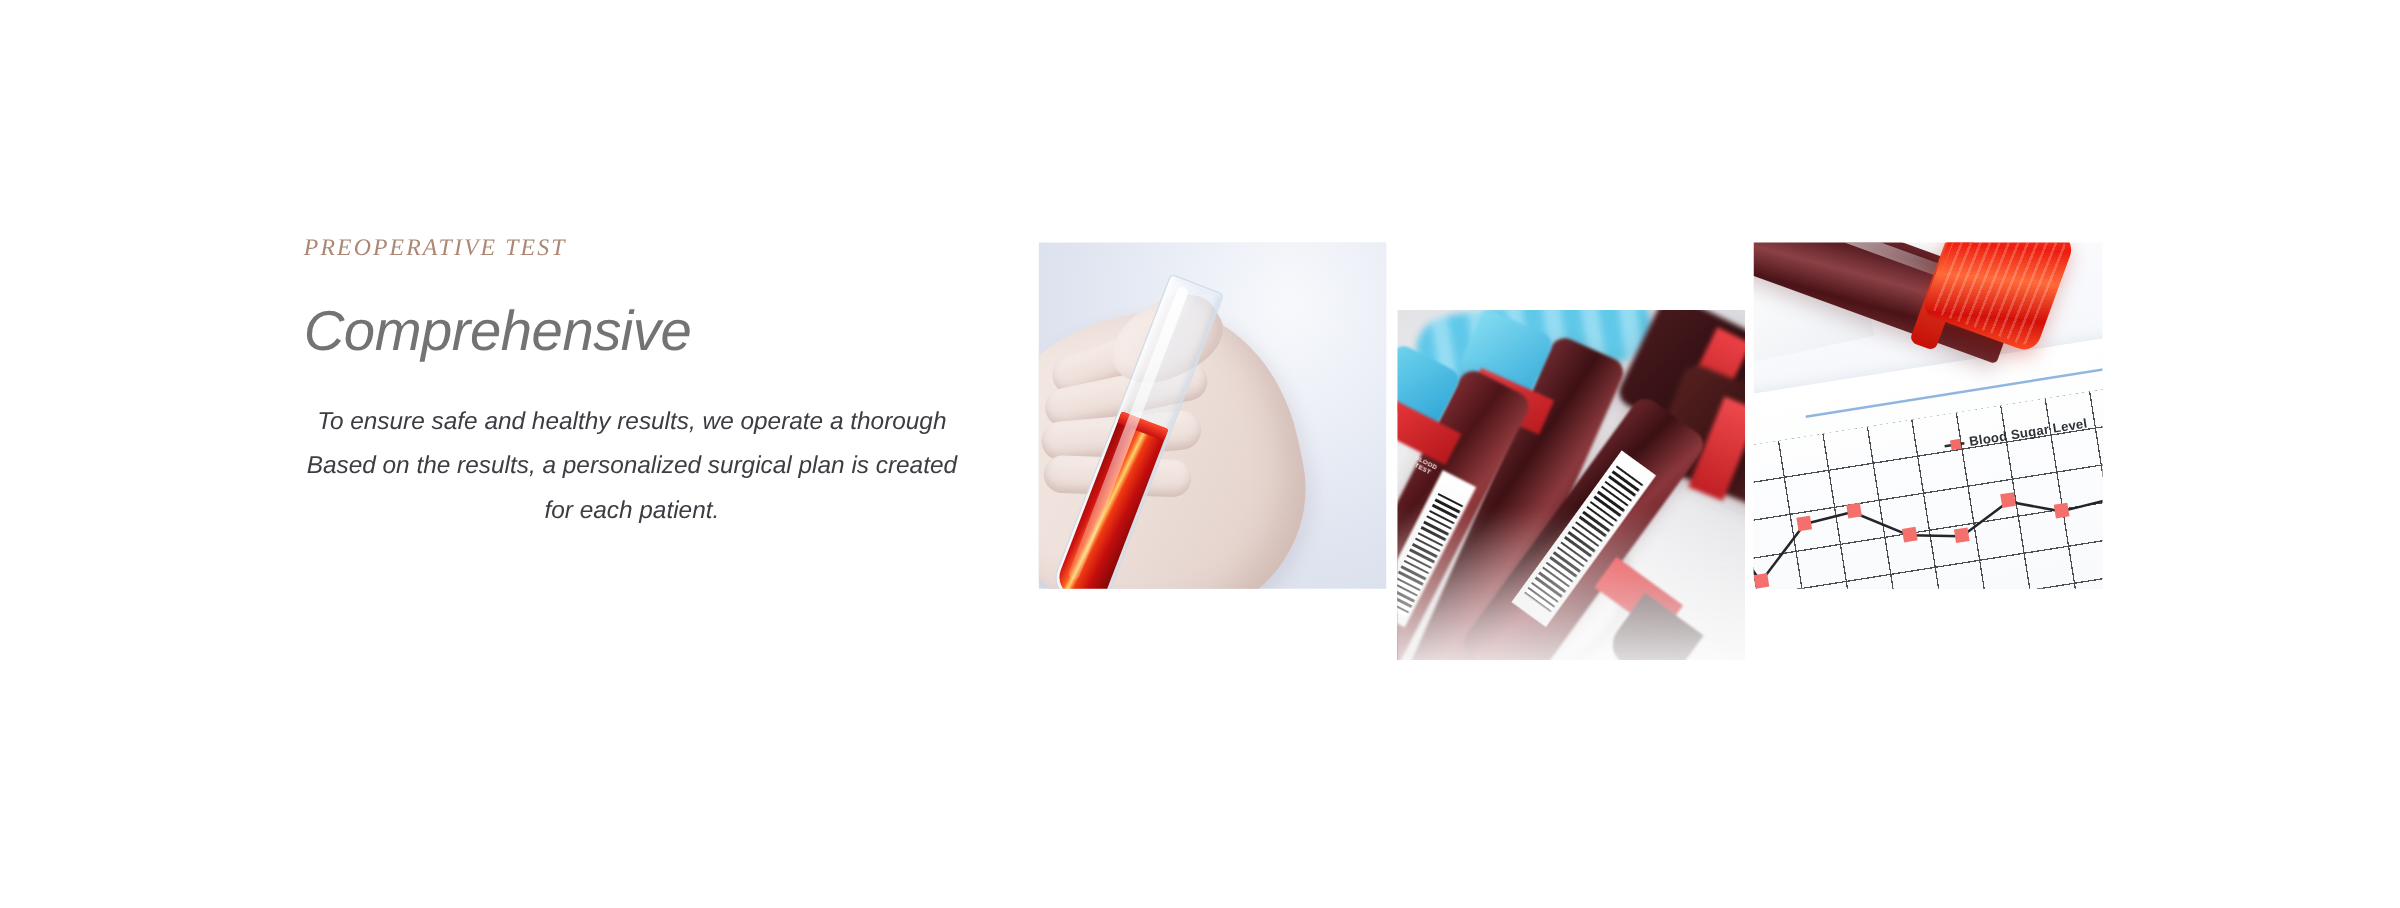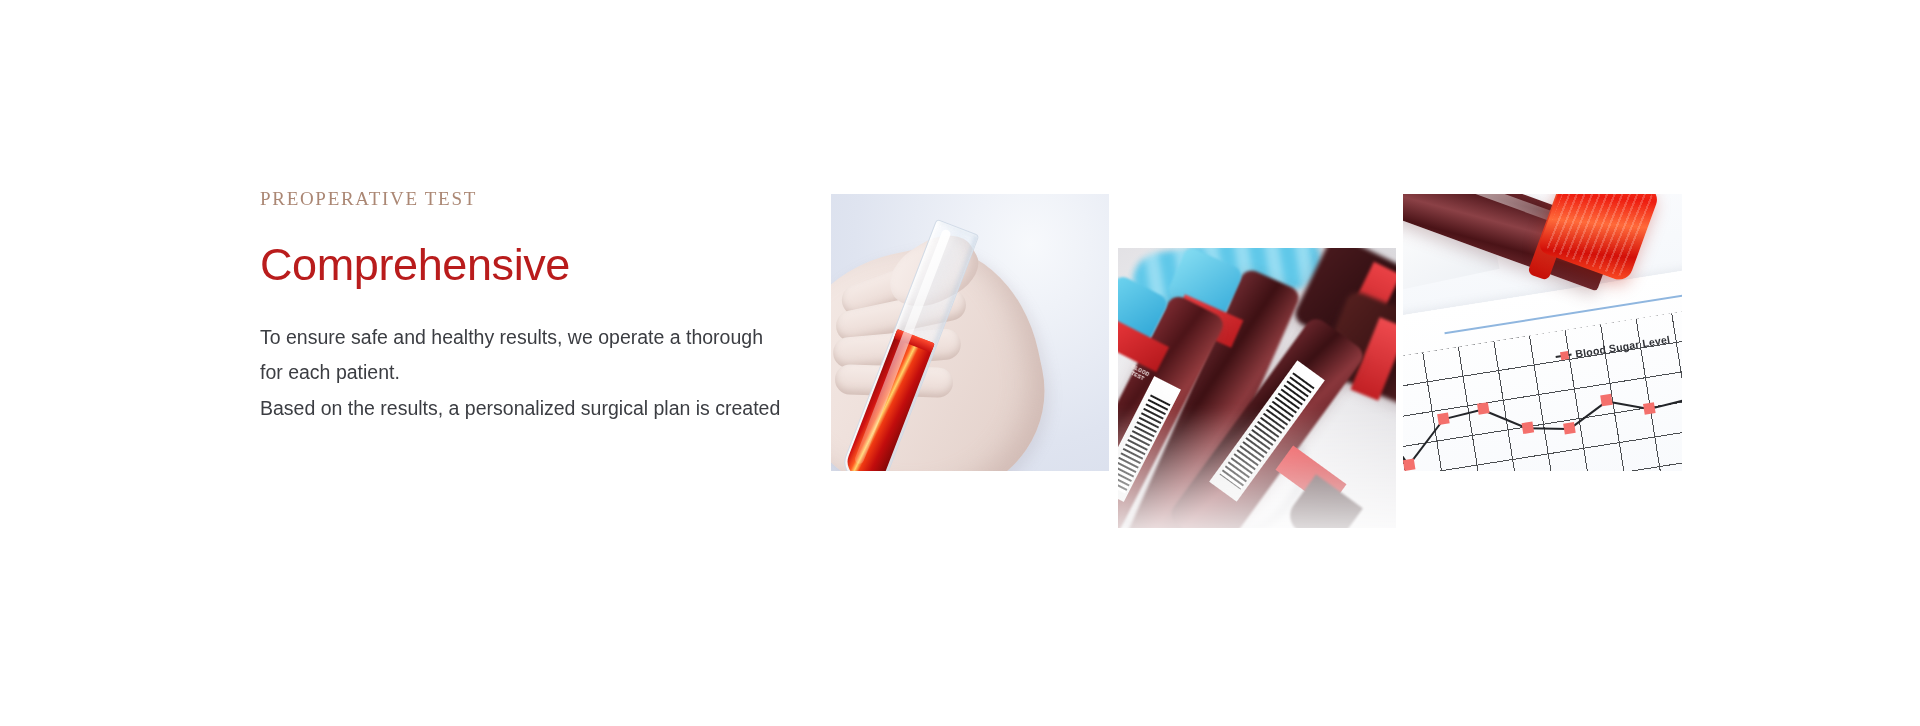--- a/index.html
+++ b/index.html
@@ -5,53 +5,53 @@
   * { margin:0; padding:0; box-sizing:border-box; }
   html,body {
     width:1920px; height:726px;
     background:#ffffff;
     font-family:"Liberation Sans", sans-serif;
     overflow:hidden;
   }
   .page { position:relative; width:1920px; height:726px; background:#ffffff; }
 
   
-  .text-col { position:absolute; left:260px; top:188px; width:520px; }
+  .text-col { position:absolute; left:243px; top:188px; width:520px;font-style:italic; }
 
   .eyebrow {
     font-family:"Liberation Serif", serif;
     font-size:19px;
     letter-spacing:1.7px;
     color:#ab8774;
     line-height:1.2;
     white-space:nowrap;
   }
 
   .headline {
     margin-top:25px;
     font-family:"Liberation Sans", sans-serif;
     font-size:45px;
     font-weight:400;
     line-height:1.27;
-    color:#b91c1c;
+    color:#737373;
     letter-spacing:-0.4px;
     width:470px;
   }
   .headline .hl-line { display:block; white-space:nowrap; }
 
   .body-copy {
     margin-top:27px;
     font-family:"Liberation Sans", sans-serif;
     font-size:19.5px;
     font-weight:400;
     line-height:1.82;
     color:#3b3d42;
     width:525px;
   }
-  .body-copy .bc-line { display:block; white-space:nowrap; }
+  .body-copy .bc-line { display:block; white-space:nowrap;text-align:center; }
 
   
   .gallery { position:absolute; left:0; top:0; width:1920px; height:726px; }
   .shot { position:absolute; overflow:hidden; }
 
   
   .shot-1 { left:831px; top:194px; width:278px; height:277px;
             background:linear-gradient(155deg,#eef1f8 0%,#e2e7f2 38%,#f2f4f8 72%,#e9ecf3 100%); }
   .s1-bg { position:absolute; inset:0;
            background:radial-gradient(ellipse at 72% 18%,#f7f9fc 0%,#dfe4f0 62%,#d6dcea 100%); }
@@ -204,22 +204,22 @@
   <div class="text-col">
 
     <div class="eyebrow">PREOPERATIVE TEST</div>
 
     <h2 class="headline">
       <span class="hl-line">Comprehensive</span>
     </h2>
 
     <p class="body-copy">
       <span class="bc-line">To ensure safe and healthy results, we operate a thorough</span>
+      <span class="bc-line">Based on the results, a personalized surgical plan is created</span>
       <span class="bc-line">for each patient.</span>
-      <span class="bc-line">Based on the results, a personalized surgical plan is created</span>
     </p>
   </div>
 
   <div class="gallery">
 
     <div class="shot shot-1">
       <div class="s1-bg"></div>
       <div class="s1-hand"></div>
       <div class="s1-finger s1-f1"></div>
       <div class="s1-finger s1-f2"></div>

